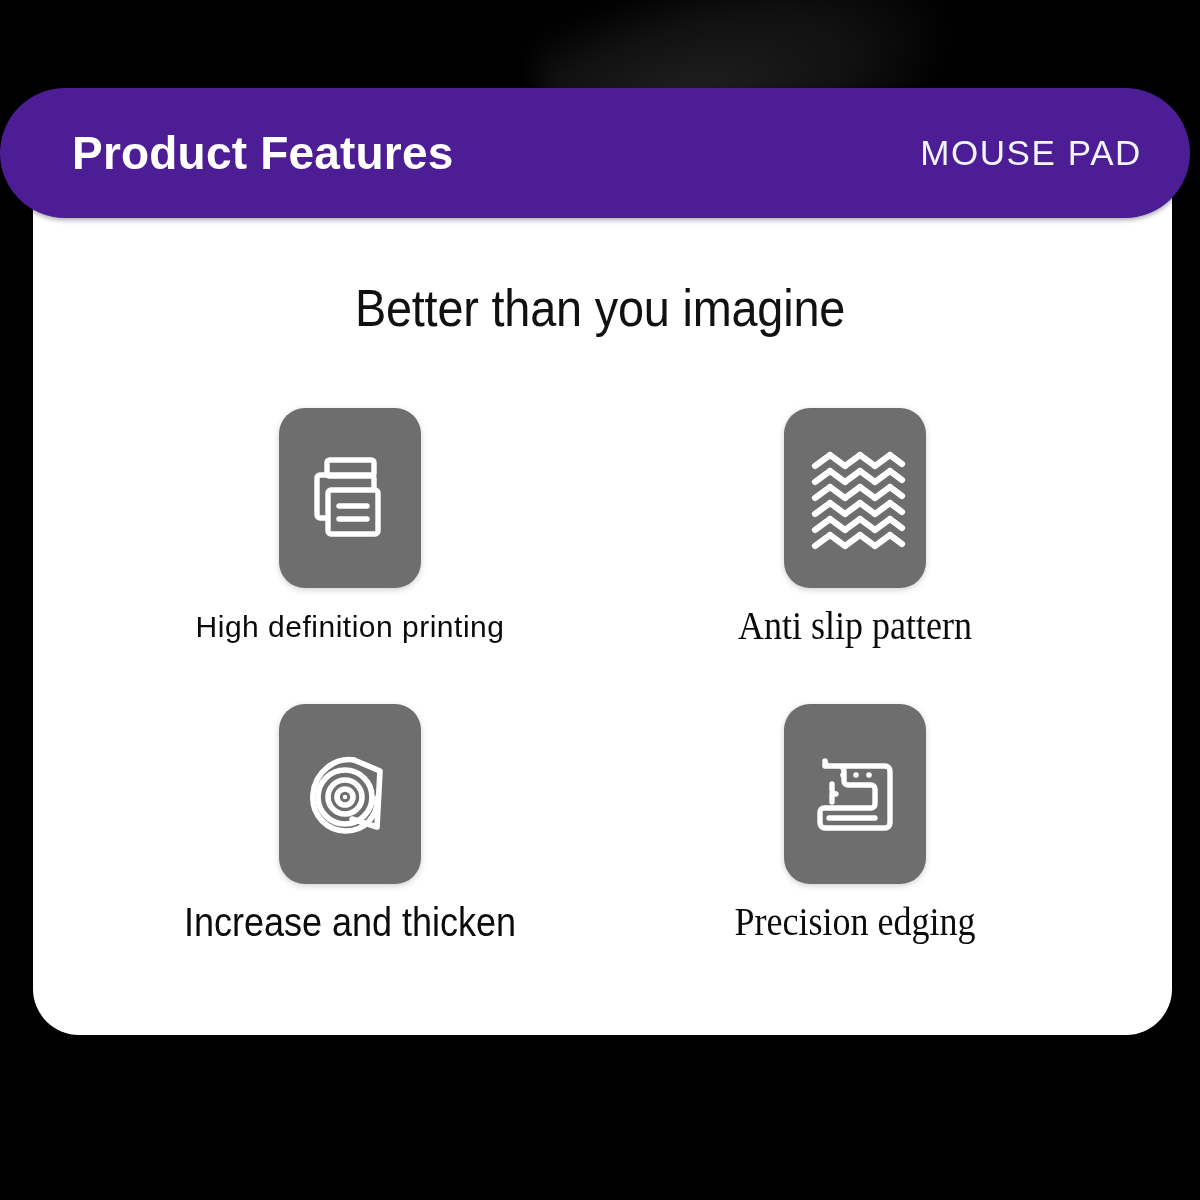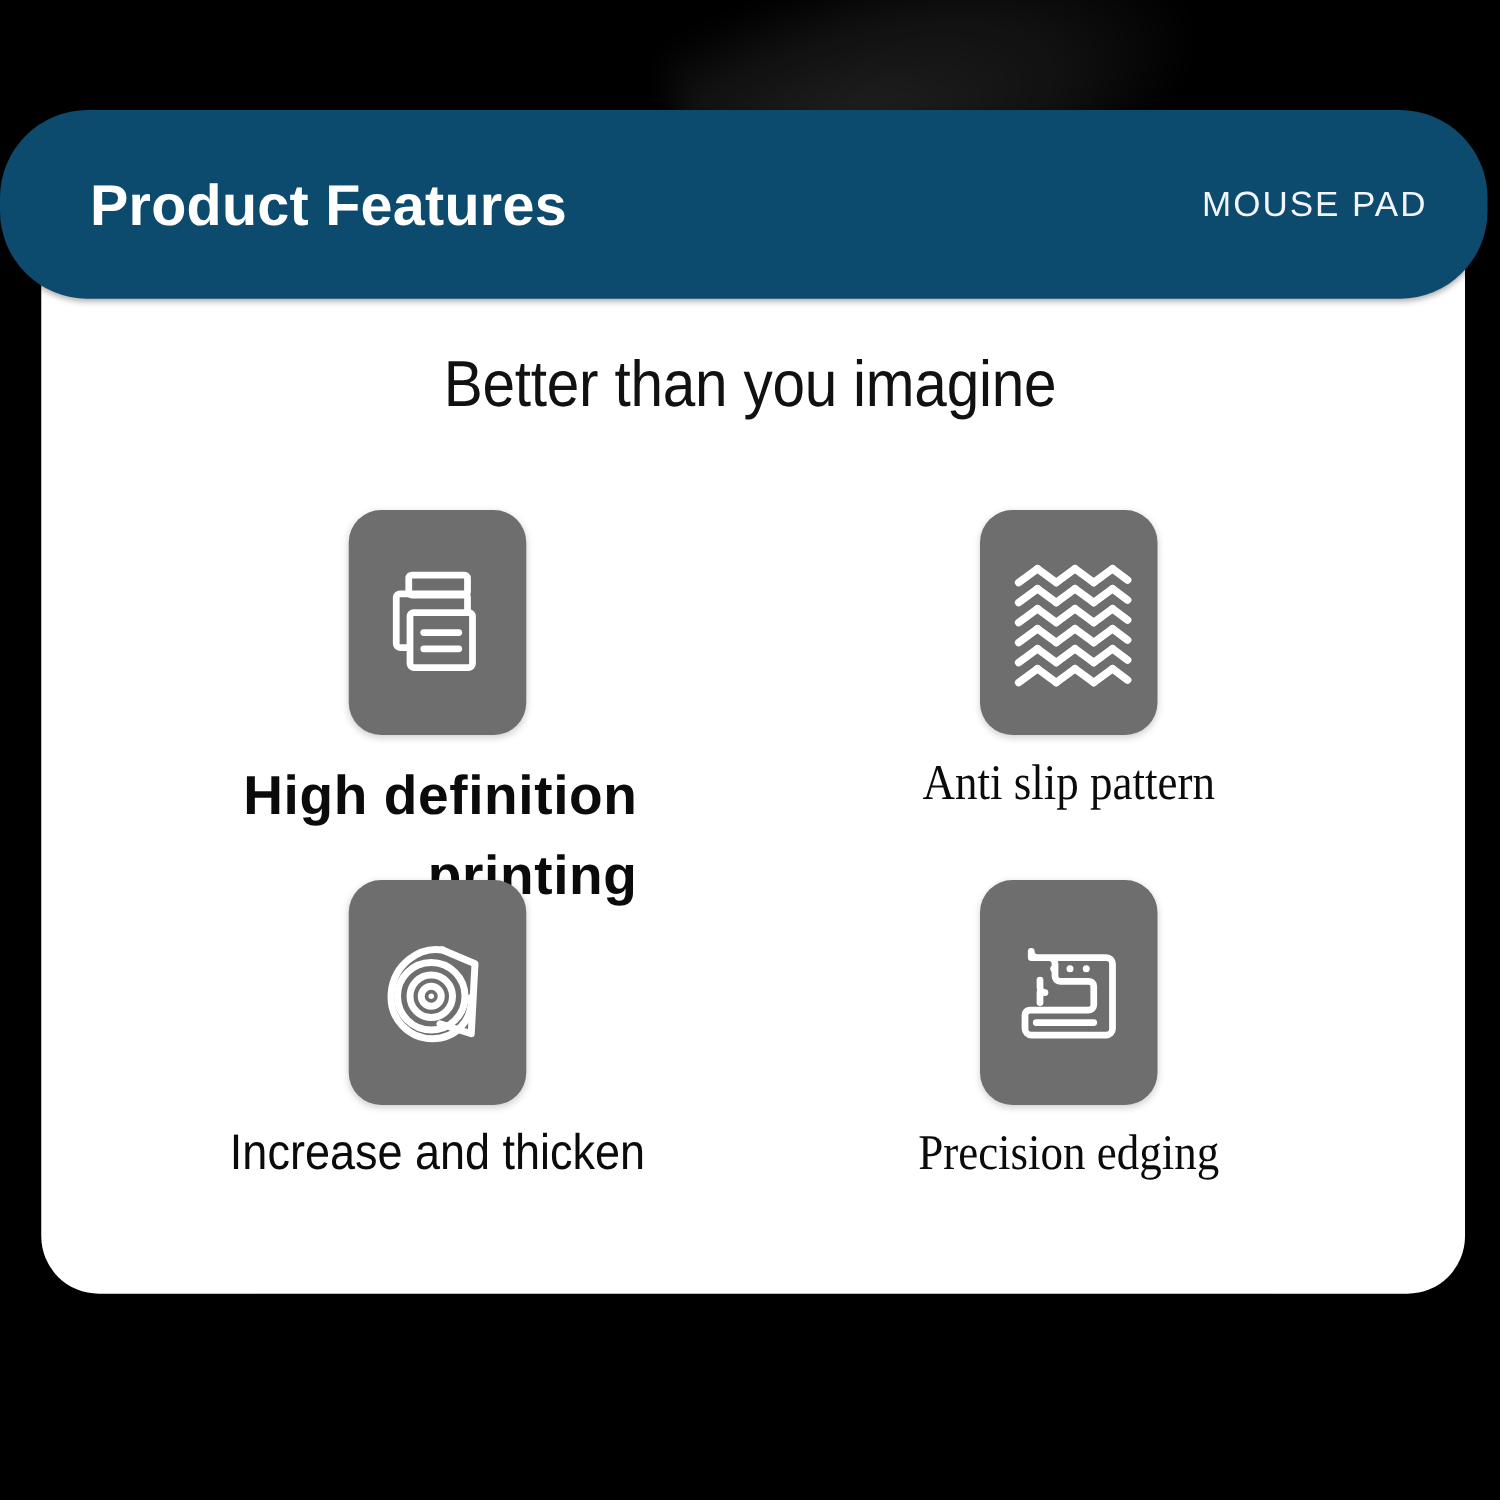--- a/index.html
+++ b/index.html
@@ -43,43 +43,43 @@
     background: #ffffff;
     border-radius: 46px;
   }
 
   
   #header-banner {
     position: absolute;
     left: 0px;
     top: 88px;
     width: 1190px;
-    height: 151px;
-    background: #0c4a6e;
+    height: 130px;
+    background: #4c1d95;
     border-radius: 70px;
     box-shadow: 0 2px 5px rgba(0,0,0,.35);
   }
   #header-title {
     position: absolute;
     left: 72px;
     top: 50%;
     transform: translateY(-50%);
     color: #ffffff;
     font-size: 46px;
     font-weight: bold;
     letter-spacing: .2px;
     white-space: nowrap;
   }
   #header-kicker {
     position: absolute;
     right: 48px;
     top: 50%;
     transform: translateY(-50%);
     color: #f2f5fb;
-    font-size: 28px;
+    font-size: 35px;
     font-weight: 400;
     letter-spacing: 1.6px;
     white-space: nowrap;
   }
 
   
   #headline {
     position: absolute;
     left: 0;
     right: 0;
@@ -126,29 +126,28 @@
   .feature-label {
     margin-top: 17px;
     color: #0b0b0b;
     font-size: 40px;
     font-weight: 400;
     line-height: 1.05;
     transform: scaleX(.9);
   }
   
   .feature-label.label-hd {
-    font-size: 44px;
-    font-weight: bold;
+    font-size: 30px;
+    font-weight: normal;
     letter-spacing: .5px;
     line-height: 1.45;
     transform: scaleX(1);
     max-width: 320px;
     margin-left: auto;
     margin-right: auto;
-    text-align: right;
   }
 </style>
 </head>
 <body>
 
 <div id="backdrop">
   <div id="backdrop-sheen"></div>
 </div>
 
 <div id="feature-card"></div>

